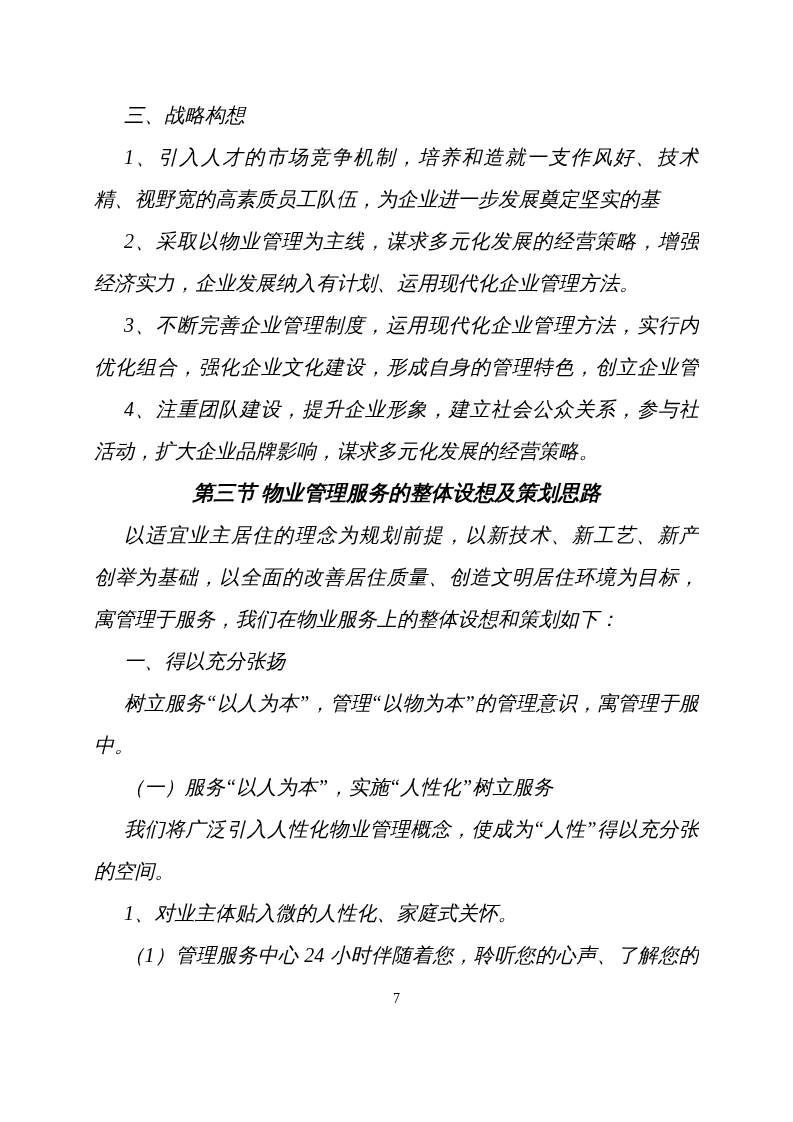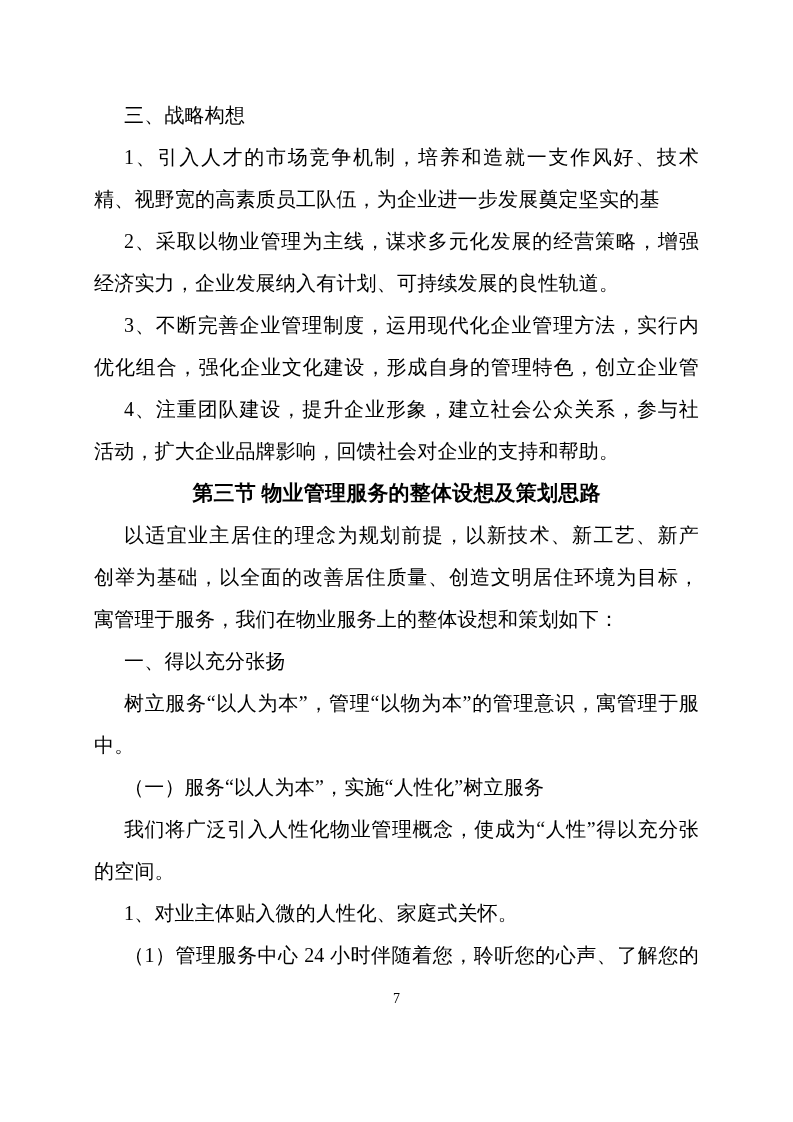--- a/index.html
+++ b/index.html
@@ -13,20 +13,21 @@
     height: 1122px;
     box-sizing: border-box;
     padding: 94px 94px 0 94px;
     background: #ffffff;
     color: #000000;
     font-family: "Liberation Serif", "DejaVu Serif", serif;
     overflow: hidden;
   }
   .content {
     display: block;
+    font-style: italic;
   }
   .para {
     margin: 0;
     padding: 0;
   }
   .line {
     font-size: 20px;
     line-height: 42px;
     height: 42px;
     overflow: hidden;
@@ -62,29 +63,29 @@
   <main class="content" id="content">
       <div class="para">
         <div class="line indent">三、战略构想</div>
       </div>
       <div class="para">
         <div class="line indent fill">1、引入人才的市场竞争机制，培养和造就一支作风好、技术硬、业务</div>
         <div class="line">精、视野宽的高素质员工队伍，为企业进一步发展奠定坚实的基础。</div>
       </div>
       <div class="para">
         <div class="line indent fill">2、采取以物业管理为主线，谋求多元化发展的经营策略，增强企业的</div>
-        <div class="line">经济实力，企业发展纳入有计划、可持续发展的良性轨道。</div>
+        <div class="line">经济实力，企业发展纳入有计划、运用现代化企业管理方法。</div>
       </div>
       <div class="para">
         <div class="line indent fill">3、不断完善企业管理制度，运用现代化企业管理方法，实行内部资源</div>
         <div class="line fill">优化组合，强化企业文化建设，形成自身的管理特色，创立企业管理服务</div>
       </div>
       <div class="para">
         <div class="line indent fill">4、注重团队建设，提升企业形象，建立社会公众关系，参与社会公益</div>
-        <div class="line">活动，扩大企业品牌影响，回馈社会对企业的支持和帮助。</div>
+        <div class="line">活动，扩大企业品牌影响，谋求多元化发展的经营策略。</div>
       </div>
       <div class="para heading">
         <div class="line">第三节 物业管理服务的整体设想及策划思路</div>
       </div>
       <div class="para">
         <div class="line indent fill">以适宜业主居住的理念为规划前提，以新技术、新工艺、新产品、新</div>
         <div class="line fill">创举为基础，以全面的改善居住质量、创造文明居住环境为目标，针对各</div>
         <div class="line">寓管理于服务，我们在物业服务上的整体设想和策划如下：</div>
       </div>
       <div class="para">

